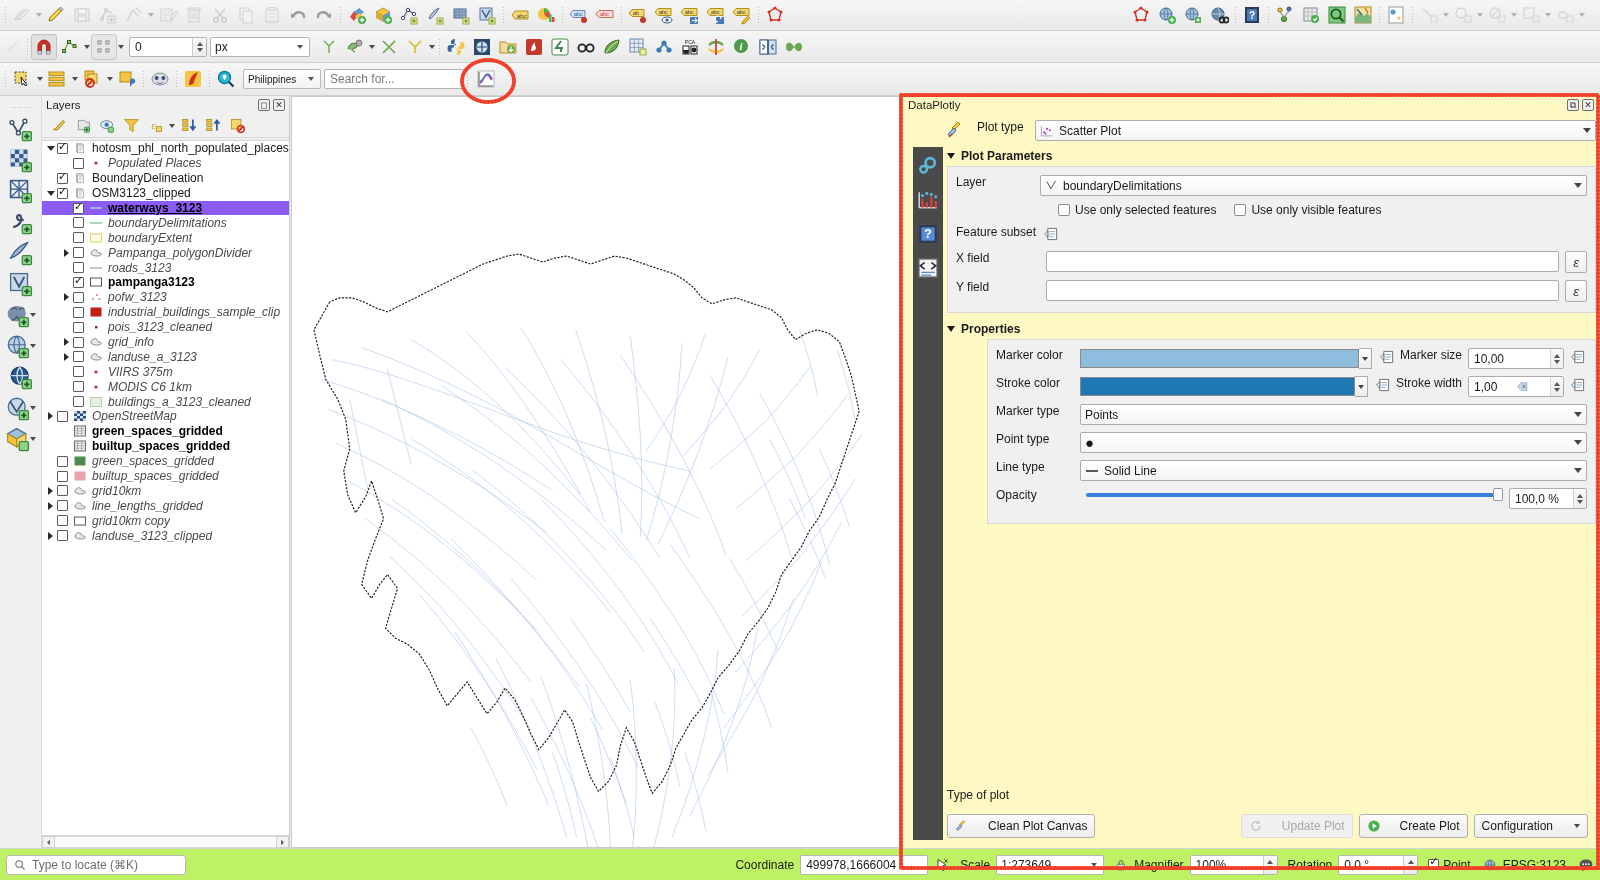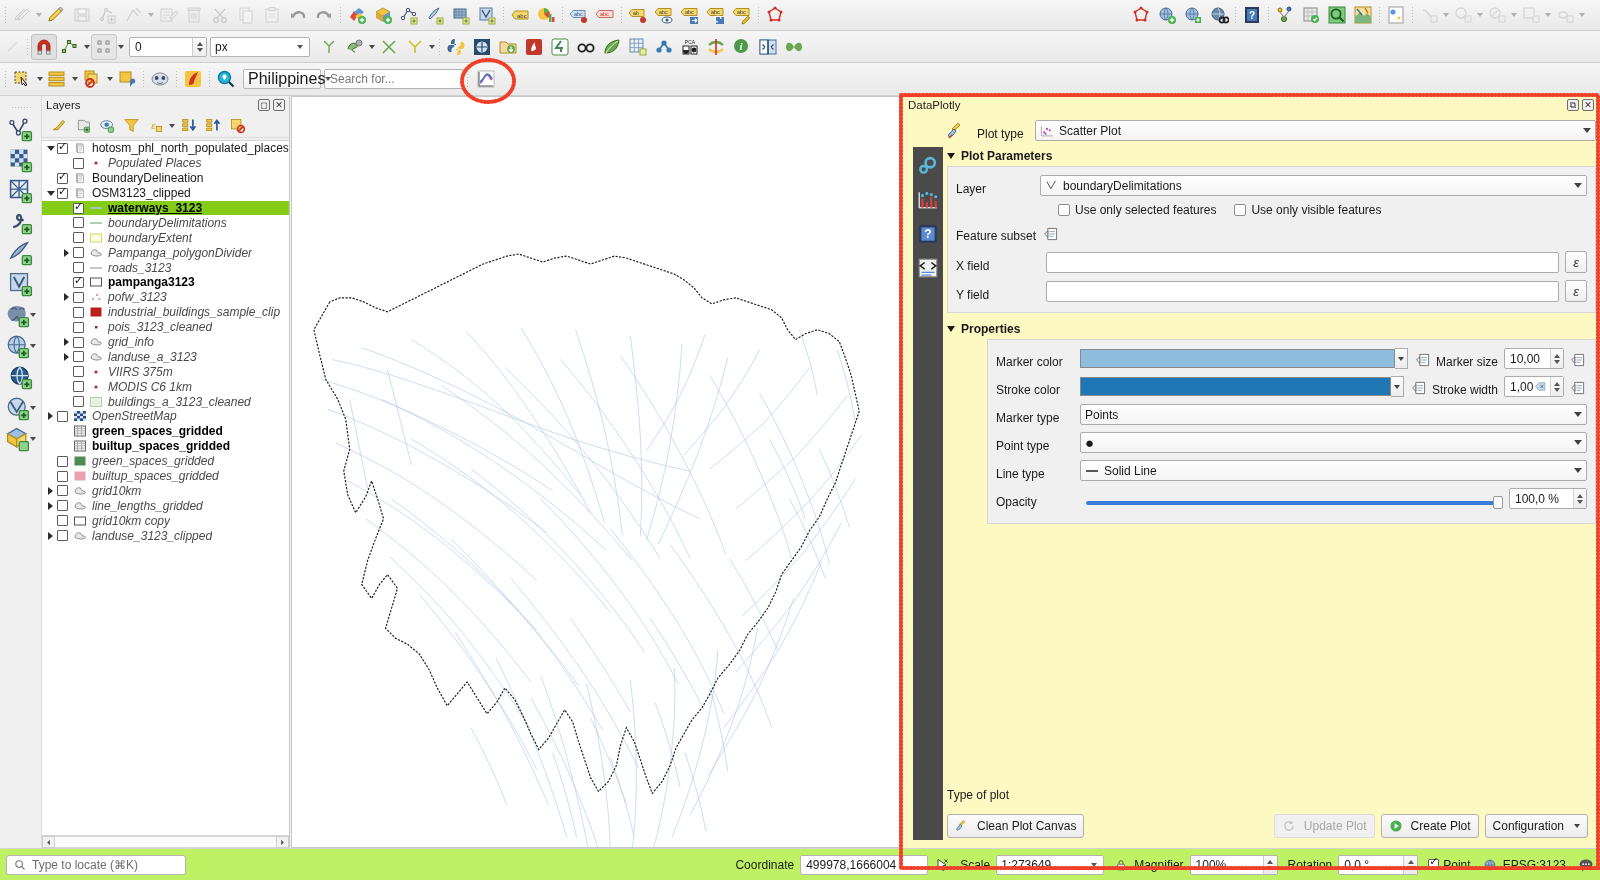--- a/index.html
+++ b/index.html
@@ -128,21 +128,21 @@
   }
   #layer-tree {
     flex: 1; background: #fff; margin: 2px 0 0 0;
     overflow: hidden; font-size: 12px; position: relative;
     border-top: 1px solid #d5d5d5;
   }
   .lrow {
     display: flex; align-items: center; height: 14.9px;
     padding-left: 2px; white-space: nowrap;
   }
-  .lrow.sel { background: #84cc16; }
+  .lrow.sel { background: #8b5cf6; }
   .expander {
     width: 13px; height: 13px; flex:0 0 auto;
     display: flex; align-items: center; justify-content: center;
   }
   .expander.open::after {
     content:""; width:0;height:0;
     border-left:4px solid transparent;border-right:4px solid transparent;border-top:5px solid #2b2b2b;
   }
   .expander.closed::after {
     content:""; width:0;height:0;
@@ -189,21 +189,21 @@
   #dp-title .tbtns { margin-left: auto; display: flex; gap: 3px; }
   #dp-body { position: absolute; left:0; right:0; top:18px; bottom:0; }
   #dp-sidebar {
     position: absolute; left: 11px; top: 33px; width: 30px; bottom: 8px;
     background: #4a4a4a;
   }
   .dps-ico { width: 30px; height: 30px; display:flex; align-items:center; justify-content:center; margin-top:4px;}
   #dp-content {
     position: absolute; left: 41px; right: 4px; top: 0; bottom: 0;
   }
-  .dp-row { display: flex; align-items: flex-end; }
+  .dp-row { display: flex; align-items: flex-start; }
   .dp-label { width: 84px; font-size: 12px; color: #1a1a1a; flex: 0 0 auto;}
   .grp-hdr {
     display: flex; align-items: center; gap: 6px;
     font-weight: bold; font-size: 12px; margin: 0 0 3px 0;
   }
   .grp-hdr .tri { width:0;height:0;border-left:4.5px solid transparent;border-right:4.5px solid transparent;border-top:6px solid #1a1a1a; }
   .grp-box {
     border: 1px solid #d7d7d7; background: #f0f0f0;
     padding: 8px 8px 10px 8px;
   }
@@ -236,37 +236,37 @@
   .colordrop {
     width: 13px; height: 21px; border: 1px solid #acacac; border-left: none;
     background: linear-gradient(#fdfdfd,#ececec);
     display: flex; align-items: center; justify-content: center; flex:0 0 auto;
   }
   .colordrop::after { content:""; width:0;height:0;border-left:3.5px solid transparent;border-right:3.5px solid transparent;border-top:4px solid #444; }
   .datadef { width: 18px; height: 18px; flex: 0 0 auto; display:flex;align-items:center;justify-content:center;}
   .numfield {
     height: 21px; background: #fff; border: 1px solid #acacac; border-radius: 2px;
     display: flex; align-items: center; padding-left: 5px; font-size: 12px;
-    width: 60px; flex: 0 0 auto;
+    width: 96px; flex: 0 0 auto;
   }
   .numfield .sp {
     margin-left: auto; width: 13px; height: 19px;
     display:flex;flex-direction:column;justify-content:center;align-items:center;gap:2px;
     border-left: 1px solid #d3d3d3; background: linear-gradient(#fafafa,#ededed);
   }
   .numfield .sp i { width:0;height:0;border-left:3px solid transparent;border-right:3px solid transparent; }
   .numfield .sp i.up { border-bottom: 4px solid #555; }
   .numfield .sp i.dn { border-top: 4px solid #555; }
   .slider-wrap { flex:1; display:flex; align-items:center; min-width:0; }
   .slider-track { flex:1; height: 4px; background: #3b7ddd; border-radius: 2px; }
   .slider-handle { width: 10px; height: 13px; background: #fcfcfc; border: 1px solid #9a9a9a; border-radius: 2px; margin-left:-3px;}
   .btn {
     height: 24px; border: 1px solid #b0b0b0; border-radius: 3px;
     background: linear-gradient(#fbfbfb,#ededed);
-    display: flex; align-items: center; gap: 8px; padding: 1px 7px; font-size: 12px;
+    display: flex; align-items: center; gap: 19px; padding: 1px 7px; font-size: 12px;
   }
   .btn.disabled { color: #a8a8a8; background: #f0f0f0; border-color: #dcdcdc; }
 
   
   #statusbar {
     position: absolute; left: 0; right: 0; bottom: 0; height: 32px;
     background: #bef264; border-top: 1px solid #d4d4d4;
     display: flex; align-items: center; padding: 0 6px; gap: 6px;
     font-size: 12px;
   }
@@ -893,21 +893,21 @@
 
     <div class="tb-btn">
       <svg class="ico" viewBox="0 0 20 20">
           <circle cx="8.5" cy="8.5" r="6" fill="#2bb5d8" stroke="#0a7a9a" stroke-width="1.4"></circle>
           <path d="M8.5 5.5a2 2 0 0 1 2 2c0 1.5-2 3.5-2 3.5S6.5 9 6.5 7.5a2 2 0 0 1 2-2z" fill="#fff"></path>
           <path d="M13 13l4.5 4.5" stroke="#0a3a5a" stroke-width="2.2"></path>
         </svg>
     </div>
 
     <div class="combo" style="width:78px;margin-left:4px;border:1px solid #b8b8b8;background:linear-gradient(#fff,#f2f2f2);">
-      <span style="font-size:16px">Philippines</span>
+      <span style="font-size:10px">Philippines</span>
       <span class="cc"></span>
     </div>
 
     <div class="txtfield" style="width:140px;margin-left:3px;">
       <span>Search for...</span>
     </div>
 
     <div class="sep"></div>
 
     <div class="tb-btn" style="margin-left:2px;">

